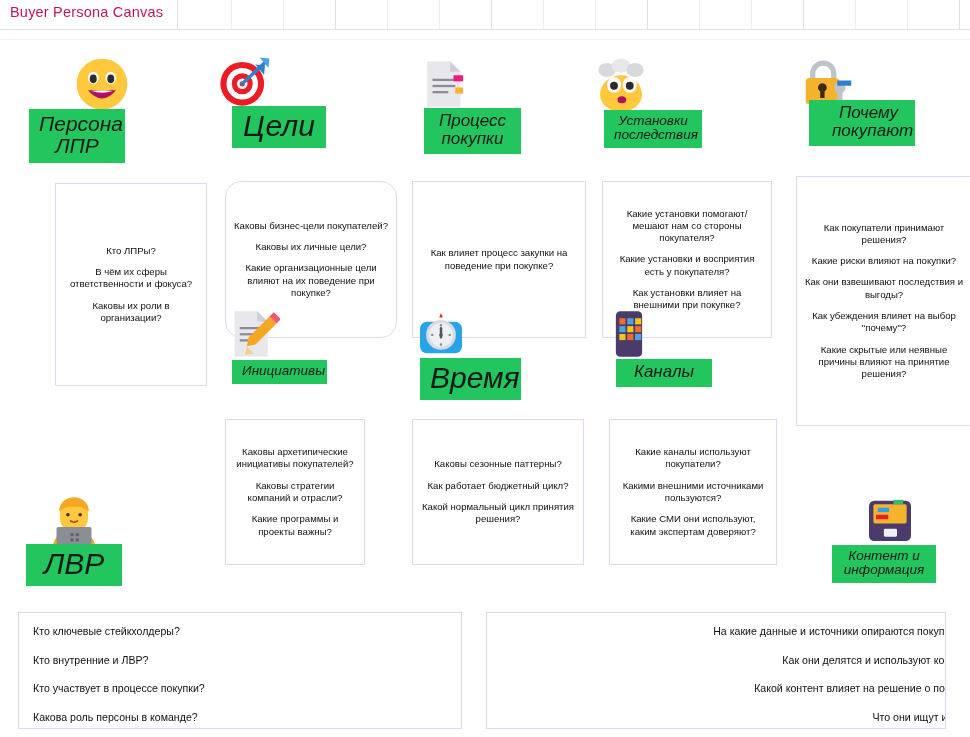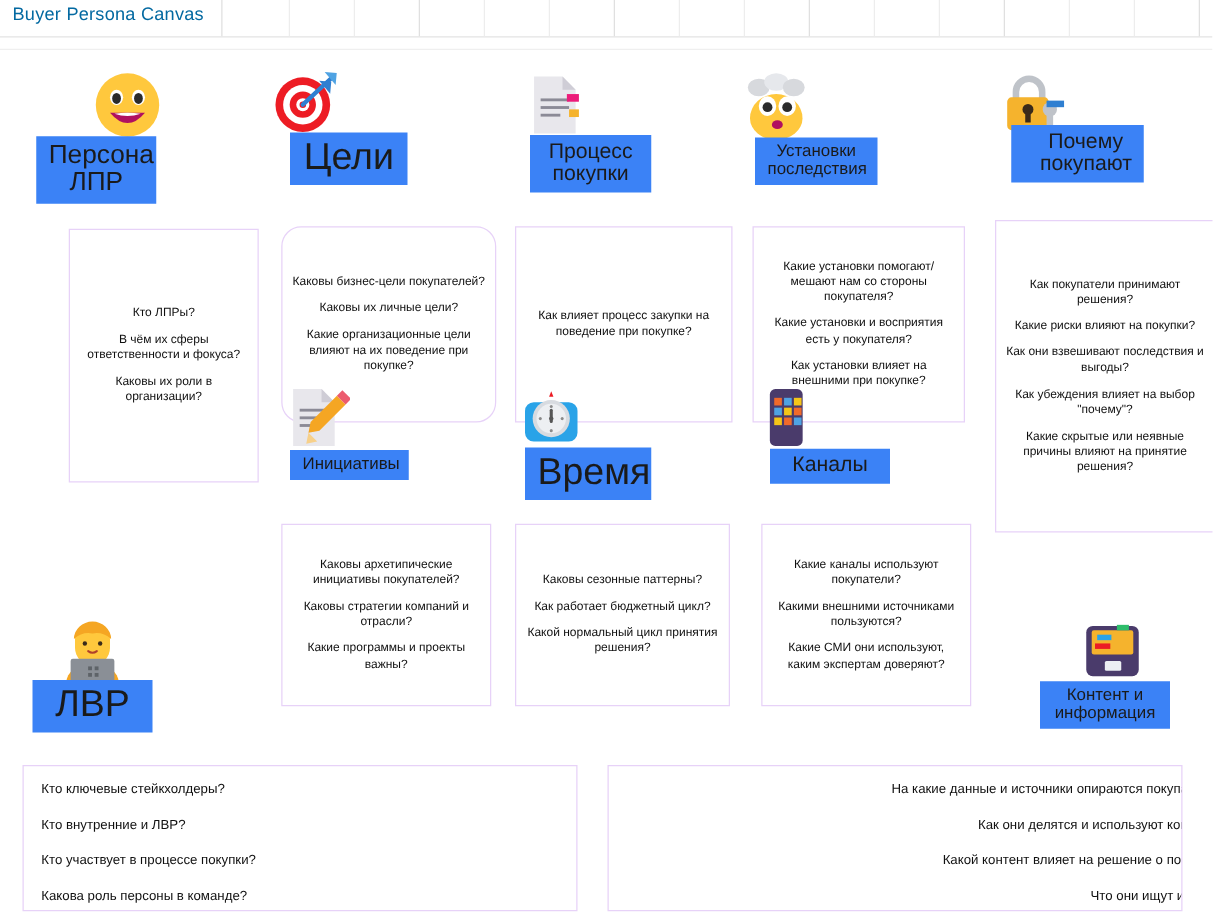--- a/index.html
+++ b/index.html
@@ -24,21 +24,21 @@
     display: flex;
   }
   .sheet-cell {
     height: 30px;
     border-right: 1px solid #ededed;
     flex: 0 0 auto;
   }
   .sheet-cell.major { border-right: 1px solid #e0e0e0; }
   .sheet-title {
     position: absolute; left: 10px; top: 4px;
-    font-size: 14.5px; color: #0369a1; letter-spacing: .2px;
+    font-size: 14.5px; color: #be185d; letter-spacing: .2px;
     white-space: nowrap; z-index: 3;
     font-family: "Liberation Sans", sans-serif;
   }
   .sheet-row2 {
     position: absolute; left: 0; top: 30px; width: 970px; height: 10px;
     border-bottom: 1px solid #efefef;
   }
 
   
   .canvas { position: absolute; left: 0; top: 40px; width: 970px; height: 697px; }
@@ -49,28 +49,29 @@
     position: absolute;
     width: 56px; height: 56px;
     left: 50%; transform: translateX(-50%);
     top: 0;
     display: block;
   }
   .icon svg { width: 100%; height: 100%; display: block; }
 
   .chip {
     position: absolute;
-    background: #3b82f6;
+    background: #22c55e;
     color: #1a1a1a;
     text-align: center;
     line-height: 1.05;
     padding: 4px 10px 6px;
     white-space: pre-line;
     font-family: "Liberation Sans", sans-serif;
     font-weight: 400;
+    font-style: italic;
   }
 
   .qcard {
     position: absolute;
     border: 1.4px solid #e7d2f8;
     background: #ffffff;
     display: flex;
     flex-direction: column;
     justify-content: center;
     align-items: center;
@@ -258,21 +259,21 @@
           <rect x="18" y="24" width="24" height="2.6" fill="#8B8A96"></rect>
           <rect x="18" y="31" width="24" height="2.6" fill="#8B8A96"></rect>
           <rect x="18" y="38" width="16" height="2.6" fill="#8B8A96"></rect>
           <path d="M52 12 l8 8 l-24 24 l-10 2 l2 -10 Z" fill="#F5A623"></path>
           <path d="M52 12 l8 8 l5 -5 l-8 -8 Z" fill="#EC5B6E"></path>
           <path d="M26 46 l-2 10 l10 -2 Z" fill="#F7D08A"></path>
         </svg>
       </span>
       <div class="chip chip-s" style="left:36px; top:54px; width:95px;">Инициативы</div>
     </div>
-    <div class="qcard" style="left:196px; top:379px; width:168px; height:146px;">
+    <div class="qcard" style="left:196px; top:379px; width:140px; height:146px;">
       <p>Каковы архетипические инициативы покупателей?</p>
       <p>Каковы стратегии компаний и отрасли?</p>
       <p>Какие программы и проекты важны?</p>
     </div>
 
     <div class="block" style="left:383px; top:266px; width:174px;">
       <span class="icon" style="left:58px;">
         <svg viewBox="0 0 64 64">
           <rect x="8" y="18" width="48" height="36" rx="8" fill="#29A3E8"></rect>
           <circle cx="32" cy="33" r="17" fill="#D8DBE0"></circle>

